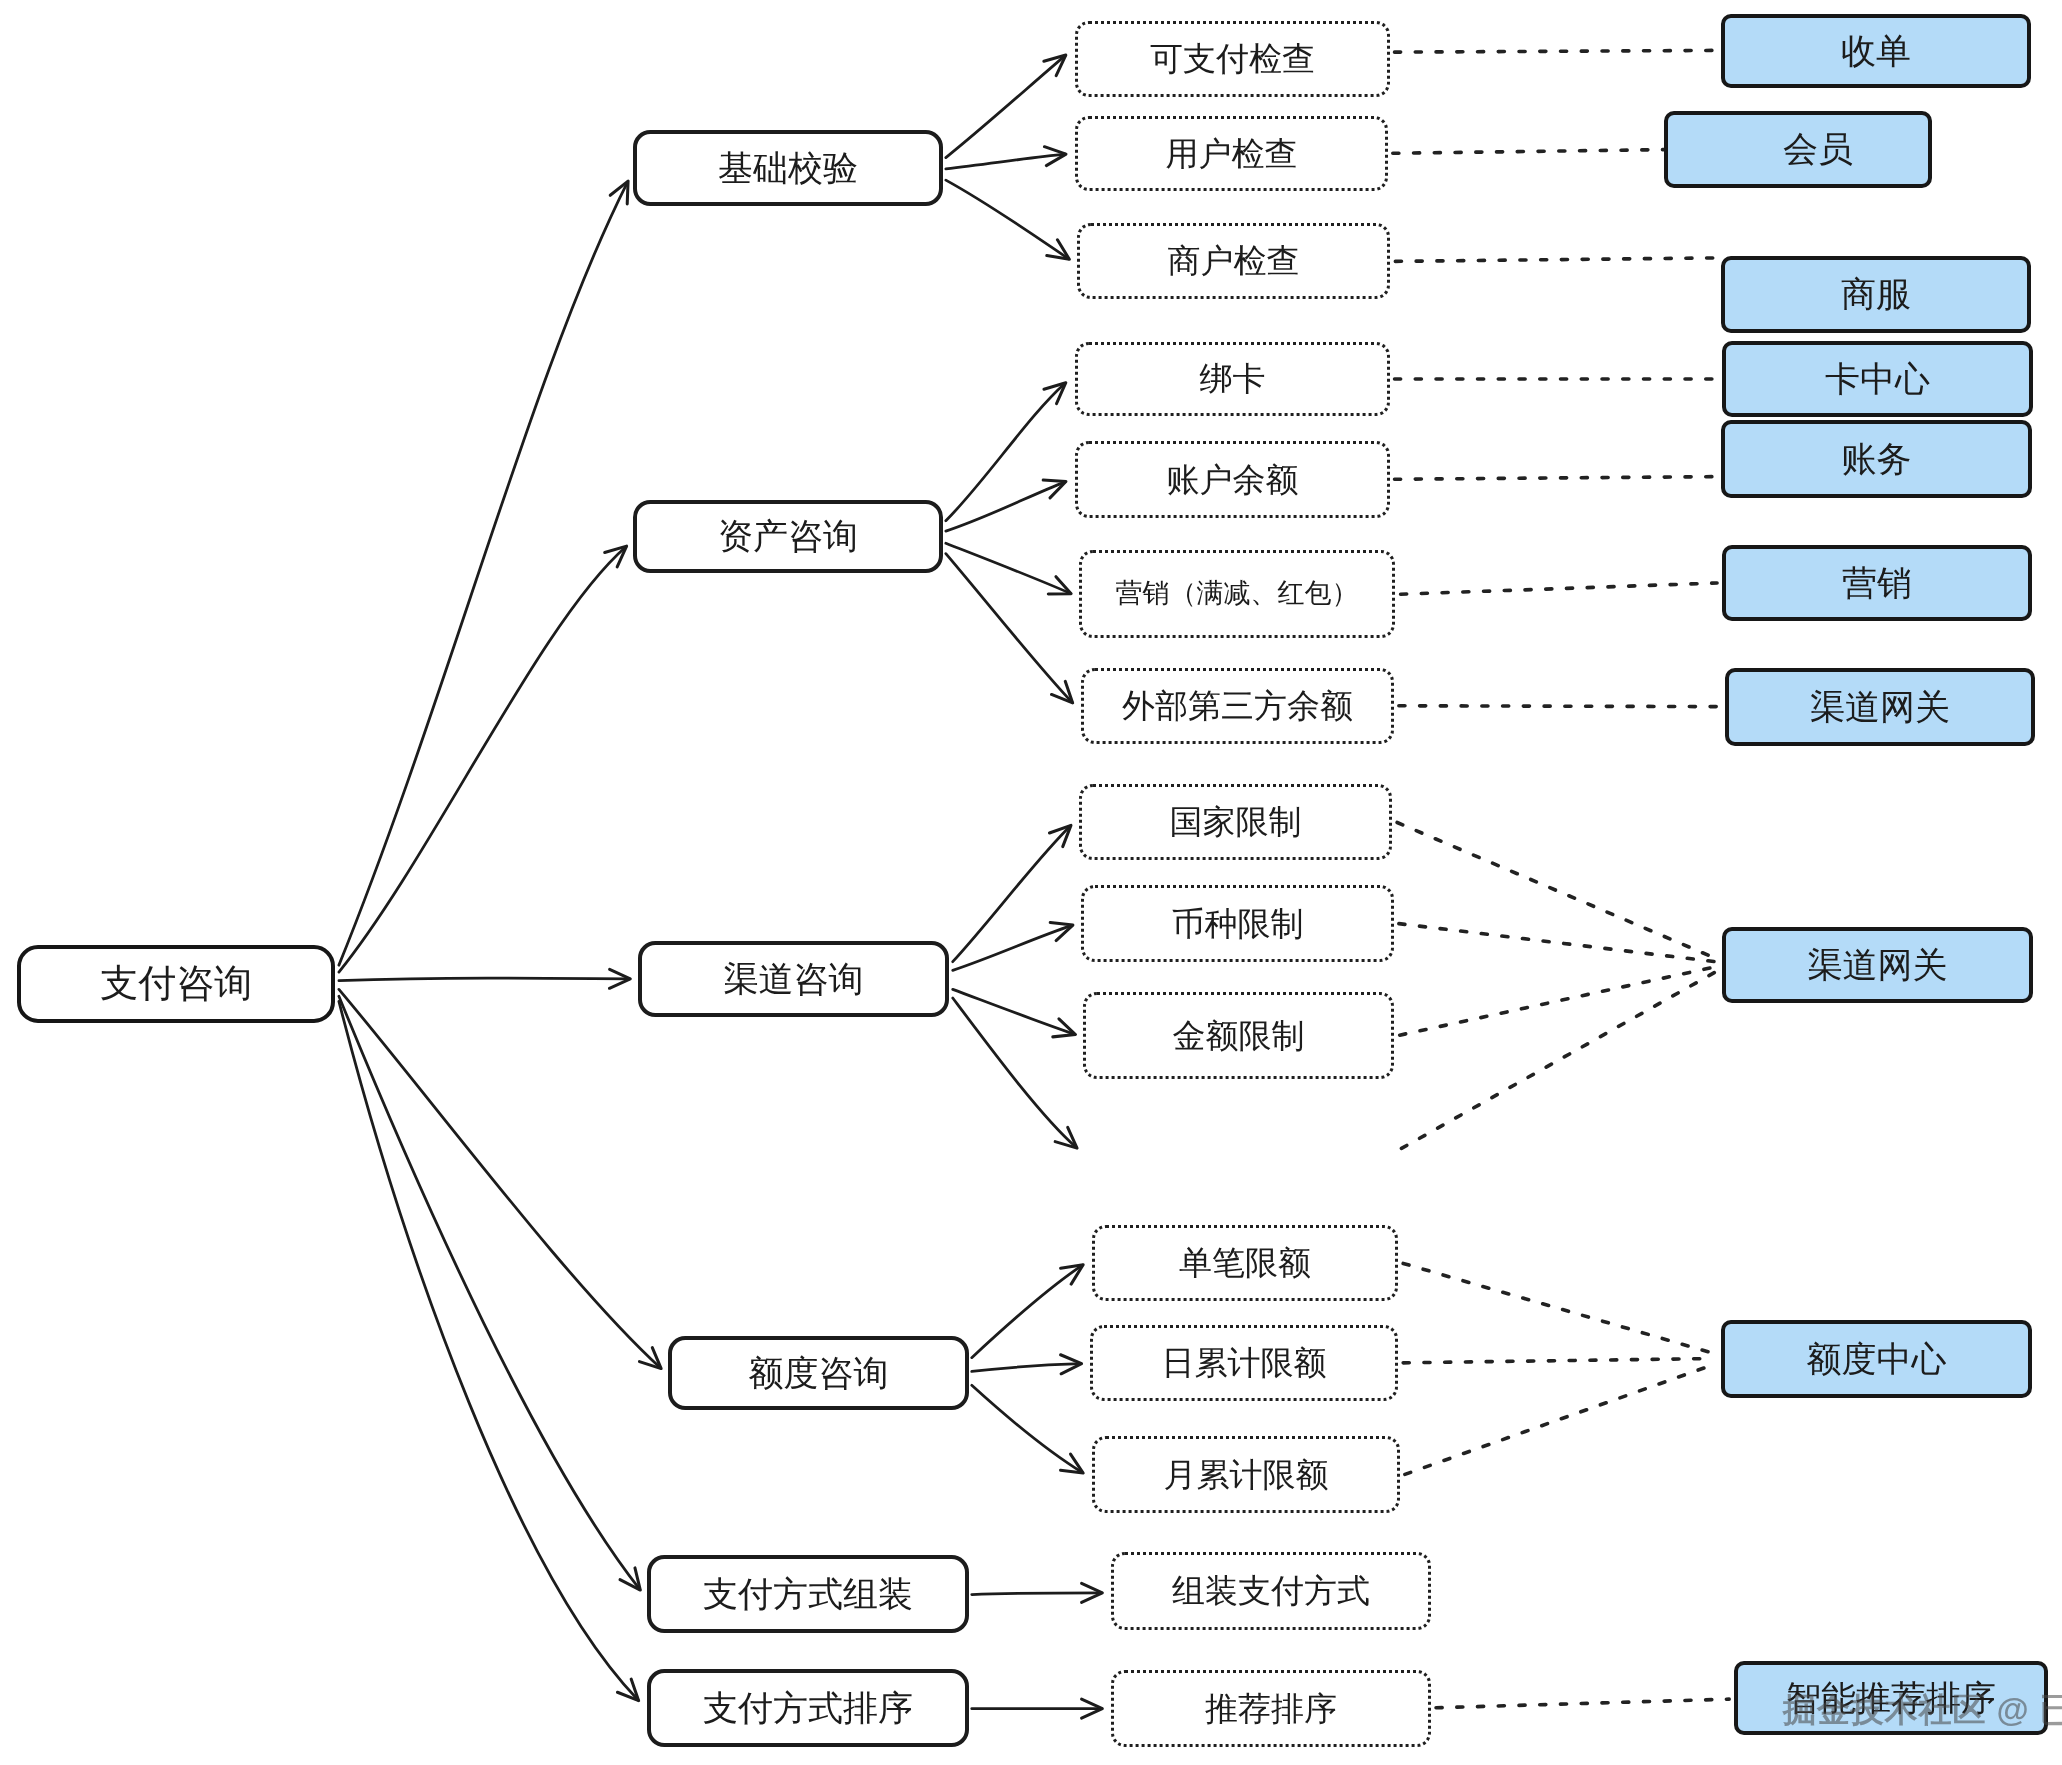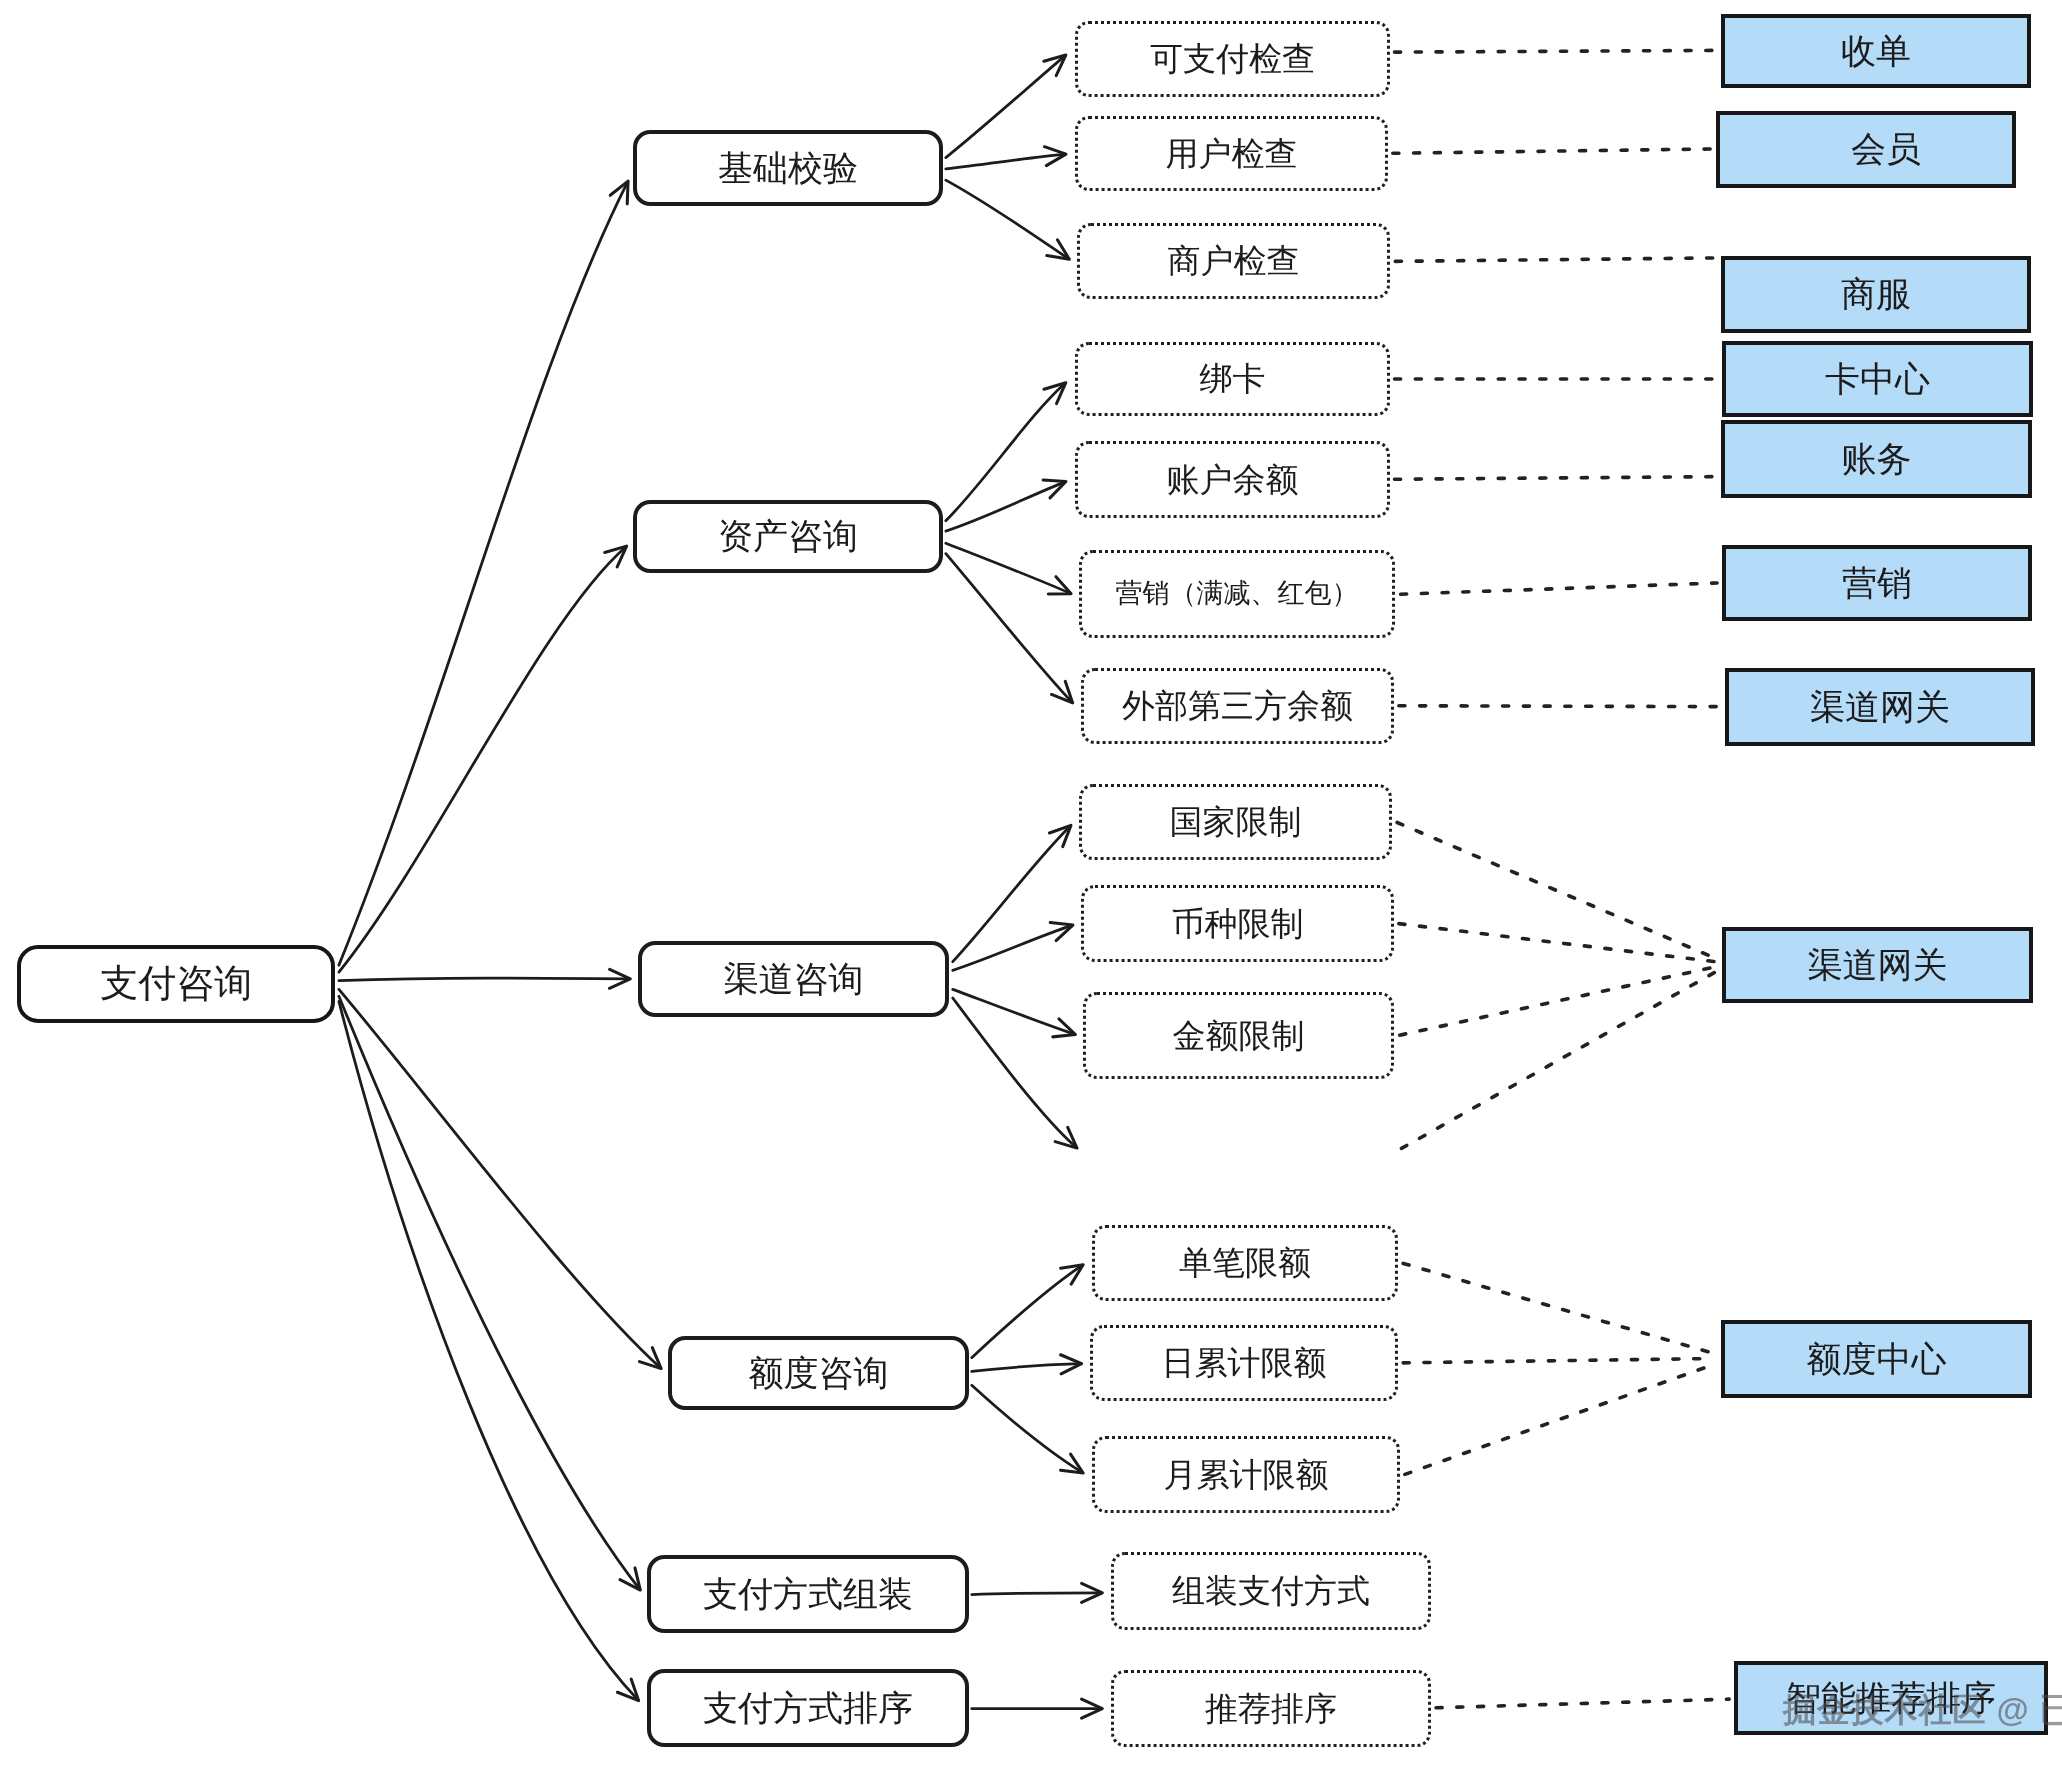--- a/index.html
+++ b/index.html
@@ -35,21 +35,21 @@
     font-size:35px;
   }
   .check{
     border:3.9px dotted #1f1f1f;
     border-radius:14px;
     font-size:33px;
   }
   .check.small{font-size:27px;}
   .service{
     border:4.3px solid #171717;
-    border-radius:0;
+    border-radius:10px;
     background:#b4dbf8;
     font-size:35px;
   }
   #watermark{
     position:absolute;
     left:1783px;
     top:1688px;
     z-index:6;
     font-size:33px;
     font-weight:bold;
@@ -139,21 +139,21 @@
   <div class="node check" style="left:1079px;top:784px;width:313px;height:76px;">国家限制</div>
   <div class="node check" style="left:1081px;top:885px;width:313px;height:77px;">币种限制</div>
   <div class="node check" style="left:1083px;top:992px;width:311px;height:87px;">金额限制</div>
   <div class="node check" style="left:1092px;top:1225px;width:306px;height:76px;">单笔限额</div>
   <div class="node check" style="left:1090px;top:1325px;width:308px;height:76px;">日累计限额</div>
   <div class="node check" style="left:1092px;top:1436px;width:308px;height:77px;">月累计限额</div>
   <div class="node check" style="left:1111px;top:1552px;width:320px;height:78px;">组装支付方式</div>
   <div class="node check" style="left:1111px;top:1670px;width:320px;height:77px;">推荐排序</div>
 
   <div class="node service" style="left:1721px;top:14px;width:310px;height:74px;">收单</div>
-  <div class="node service" style="left:1716px;top:111px;width:300px;height:77px;padding-left:40px;">会员</div>
+  <div class="node service" style="left:1664px;top:111px;width:268px;height:77px;padding-left:40px;">会员</div>
   <div class="node service" style="left:1721px;top:220px;width:310px;height:77px;margin-top:36px;">商服</div>
   <div class="node service" style="left:1722px;top:341px;width:311px;height:76px;">卡中心</div>
   <div class="node service" style="left:1721px;top:420px;width:311px;height:78px;">账务</div>
   <div class="node service" style="left:1722px;top:545px;width:310px;height:76px;">营销</div>
   <div class="node service" style="left:1725px;top:668px;width:310px;height:78px;">渠道网关</div>
   <div class="node service" style="left:1722px;top:927px;width:311px;height:76px;">渠道网关</div>
   <div class="node service" style="left:1721px;top:1320px;width:311px;height:78px;">额度中心</div>
   <div class="node service" style="left:1734px;top:1661px;width:314px;height:74px;">智能推荐排序</div>
 
   <div id="watermark">掘金技术社区 @ 已注销</div>

